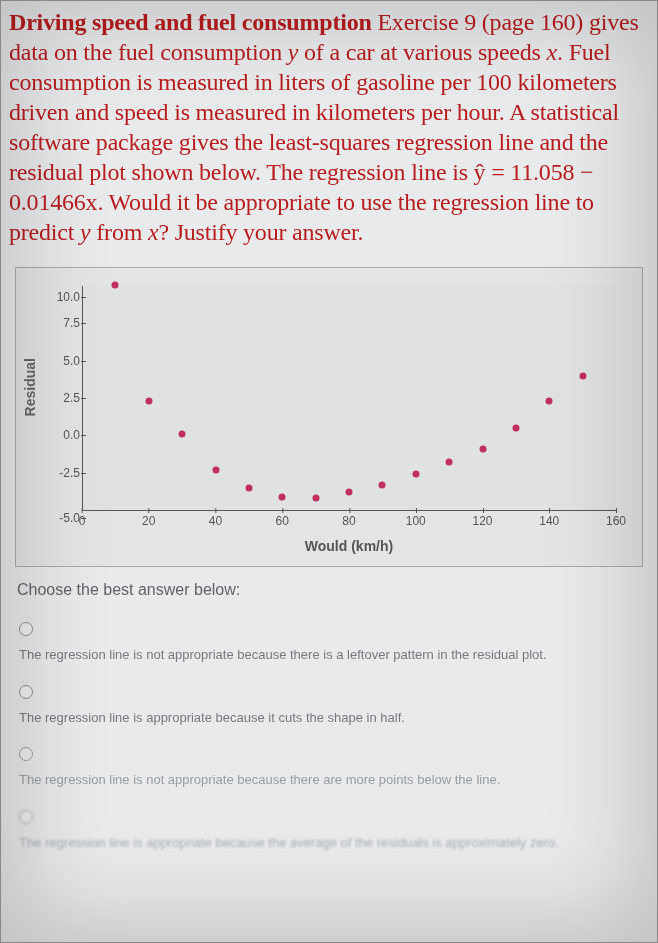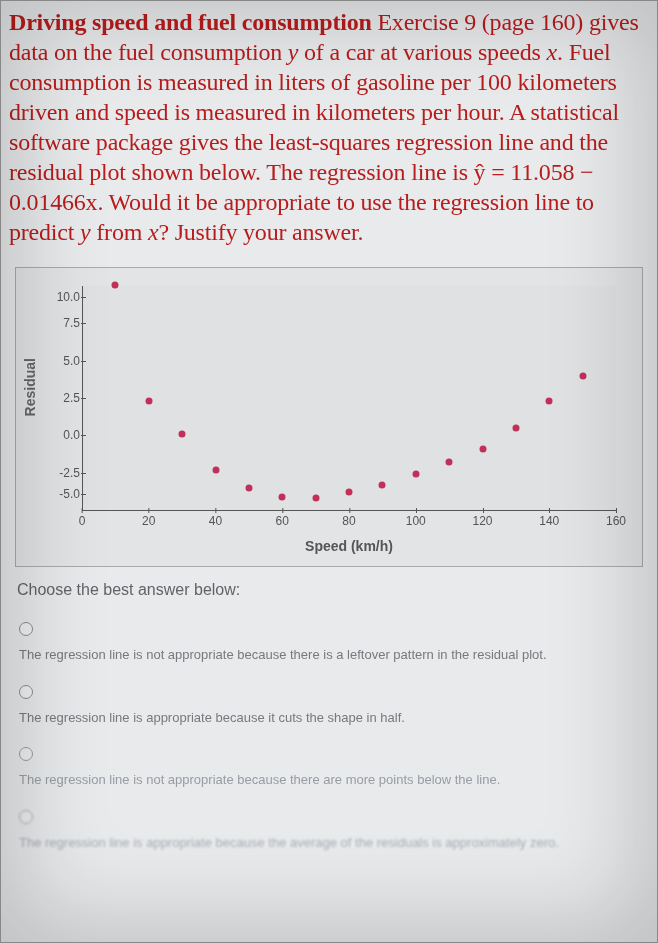--- a/index.html
+++ b/index.html
@@ -171,22 +171,22 @@
           <div class="pt" style="left: 233.625px; top: 212.053px;"></div>
           <div class="pt" style="left: 267px; top: 206.08px;"></div>
           <div class="pt" style="left: 300.375px; top: 198.613px;"></div>
           <div class="pt" style="left: 333.75px; top: 188.16px;"></div>
           <div class="pt" style="left: 367.125px; top: 176.213px;"></div>
           <div class="pt" style="left: 400.5px; top: 162.773px;"></div>
           <div class="pt" style="left: 433.875px; top: 141.867px;"></div>
           <div class="pt" style="left: 467.25px; top: 114.987px;"></div>
           <div class="pt" style="left: 500.625px; top: 89.6px;"></div>
         </div>
-      <div class="xlabel-g">Speed (km/h)</div>
-    <div class="ytick" style="top: 216px;">-5.0</div>
+      <div class="xlabel-g">Would (km/h)</div>
+    <div class="ytick" style="top: 240px;">-5.0</div>
         <div class="ytick" style="top: 194.667px;">-2.5</div>
         <div class="ytick" style="top: 157.333px;">0.0</div>
         <div class="ytick" style="top: 120px;">2.5</div>
         <div class="ytick" style="top: 82.6667px;">5.0</div>
         <div class="ytick" style="top: 45.3333px;">7.5</div>
         <div class="ytick" style="top: 8px; margin-top: 11px;">10.0</div>
         <div class="xtick" style="left: 58px;">0</div>
         <div class="xtick" style="left: 124.75px;">20</div>
         <div class="xtick" style="left: 191.5px;">40</div>
         <div class="xtick" style="left: 258.25px;">60</div>

